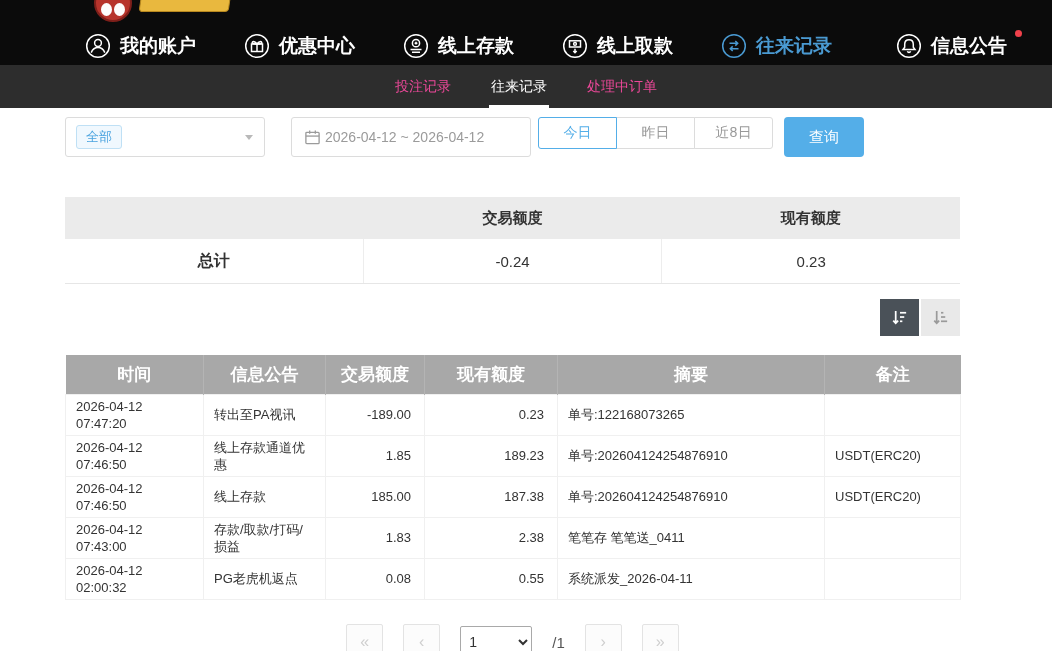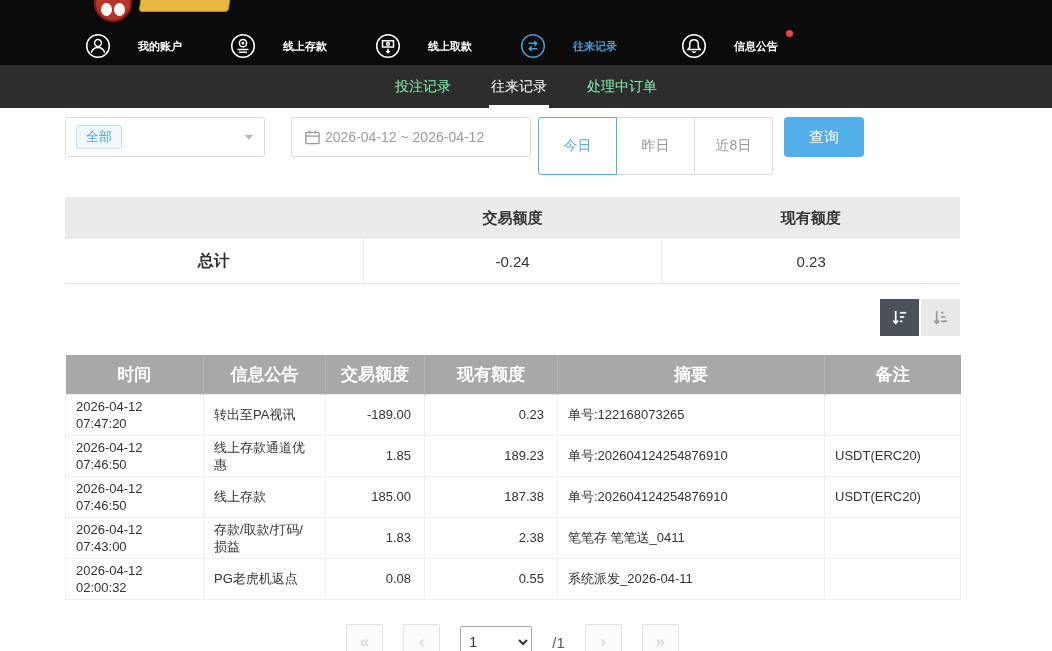--- a/index.html
+++ b/index.html
@@ -15,53 +15,53 @@
   .logo { position:absolute; left:94px; top:-16px; width:150px; height:42px; }
   .logo-face { position:absolute; left:0; top:0; width:38px; height:38px; border-radius:50%;
                background:#b7342c; border:2px solid #7e1f1a; }
   .logo-face::before { content:""; position:absolute; left:5px; top:17px; width:11px; height:13px;
                background:#fdfdfd; border-radius:50%; }
   .logo-face::after { content:""; position:absolute; right:5px; top:17px; width:11px; height:13px;
                background:#fdfdfd; border-radius:50%; }
   .logo-word { position:absolute; left:46px; top:8px; width:90px; height:20px;
                background:#e9b83e; border:1px solid #b8881f; border-radius:4px; transform:skew(-8deg); }
   .nav { position:absolute; left:85px; top:29px; display:flex; gap:48px; align-items:center; }
-  .nav-item { display:flex; align-items:center; gap:27px; color:#fff; font-weight:bold;
-              font-size:11px; height:34px; cursor:pointer; position:relative; white-space:nowrap; }
+  .nav-item { display:flex; align-items:center; gap:9px; color:#fff; font-weight:bold;
+              font-size:19px; height:34px; cursor:pointer; position:relative; white-space:nowrap; }
   .nav-item.active { color:#4a9ad2; }
   .nav-item.spaced { margin-left:16px; }
   .nav-icon { display:flex; align-items:center; }
   .nav-icon svg { display:block; }
   .red-dot { position:absolute; right:-15px; top:1px; width:7px; height:7px; border-radius:50%; background:#f0414b; }
 
   
   .subnav { height:43px; background:#2d2d2d; display:flex; justify-content:center; gap:36px; }
-  .tab { font-size:14px; color:#86efac; display:flex; align-items:center; position:relative;
+  .tab { font-size:14px; color:#ec4899; display:flex; align-items:center; position:relative;
          padding:0 2px; cursor:pointer; }
   .tab.active { color:#ffffff; }
   .tab.active::after { content:""; position:absolute; left:0; right:0; bottom:0; height:3px; background:#fff; }
 
   
   .content { width:895px; margin-left:65px; }
 
   
   .filters { margin-top:9px; display:flex; align-items:center; height:40px; }
   .select-box { width:200px; height:40px; border:1px solid #dcdcdc; border-radius:3px;
                 display:flex; align-items:center; padding:0 10px; position:relative; cursor:pointer; background:#fff; }
   .chip { background:#f0f8fe; border:1px solid #bfe0f5; color:#4aa3df; font-size:13px;
           padding:3px 9px; border-radius:3px; line-height:1.2; }
   .caret { position:absolute; right:11px; top:17px; width:0; height:0;
            border-left:4px solid transparent; border-right:4px solid transparent; border-top:5px solid #b9b9b9; }
   .date-box { width:240px; height:40px; margin-left:26px; border:1px solid #dcdcdc; border-radius:3px;
               display:flex; align-items:center; gap:4px; padding:0 12px; color:#9b9b9b;
               font-size:14px; background:#fff; cursor:pointer; }
   .quick-group { display:flex; margin-left:7px; height:40px; }
-  .quick { width:79px; height:58px; background:#fff; border:1px solid #dcdcdc; color:#999;
+  .quick { width:79px; height:32px; background:#fff; border:1px solid #dcdcdc; color:#999;
            font-size:14px; display:flex; align-items:center; justify-content:center;
-           margin-left:-1px; cursor:pointer; position:relative; }
+           margin-left:-1px; cursor:pointer; position:relative;font-family:Liberation Mono, monospace; }
   .quick.first { border-radius:3px 0 0 3px; margin-left:0; }
   .quick.last  { border-radius:0 3px 3px 0; }
   .quick.active { border-color:#54aee8; color:#54aee8; z-index:2; }
   .search-btn { width:80px; height:40px; margin-left:11px; background:#54aee8; color:#fff;
                 border:none; border-radius:4px; font-size:15px; cursor:pointer;
                 font-family:inherit; }
 
   
   .summary { margin-top:40px; }
   .summary-header { display:flex; height:42px; background:#ebebeb; align-items:center;
@@ -114,20 +114,32 @@
         <span class="nav-icon">
           <svg viewBox="0 0 26 26" width="26" height="26" fill="none" stroke="currentColor" stroke-width="1.5">
             <circle cx="13" cy="13" r="11.3"></circle>
               <circle cx="13" cy="10" r="3.4"></circle>
             <path d="M6.2 19.6c1.6-3.8 4.4-5 6.8-5s5.2 1.2 6.8 5"></path>
           </svg>
         </span>
         <span>我的账户</span>
       </div>
 
+      <div class="nav-item">
+        <span class="nav-icon">
+          <svg viewBox="0 0 26 26" width="26" height="26" fill="none" stroke="currentColor" stroke-width="1.5">
+            <circle cx="13" cy="13" r="11.3"></circle>
+              <rect x="7.5" y="11" width="11" height="7.5"></rect>
+            <line x1="13" y1="11" x2="13" y2="18.5"></line>
+            <path d="M13 11c-1.8-2.6-4.4-3-4.8-1.4-.3 1.4 2.4 1.4 4.8 1.4z"></path>
+            <path d="M13 11c1.8-2.6 4.4-3 4.8-1.4.3 1.4-2.4 1.4-4.8 1.4z"></path>
+          </svg>
+        </span>
+        <span>优惠中心</span>
+      </div>
 
       <div class="nav-item">
         <span class="nav-icon">
           <svg viewBox="0 0 26 26" width="26" height="26" fill="none" stroke="currentColor" stroke-width="1.5">
             <circle cx="13" cy="13" r="11.3"></circle>
               <circle cx="13" cy="10.2" r="3.6"></circle>
             <path d="M11.6 10.2h2.8M13 8.8v2.8"></path>
             <path d="M7.5 16.5h11M9 19.2h8"></path>
           </svg>
         </span>

